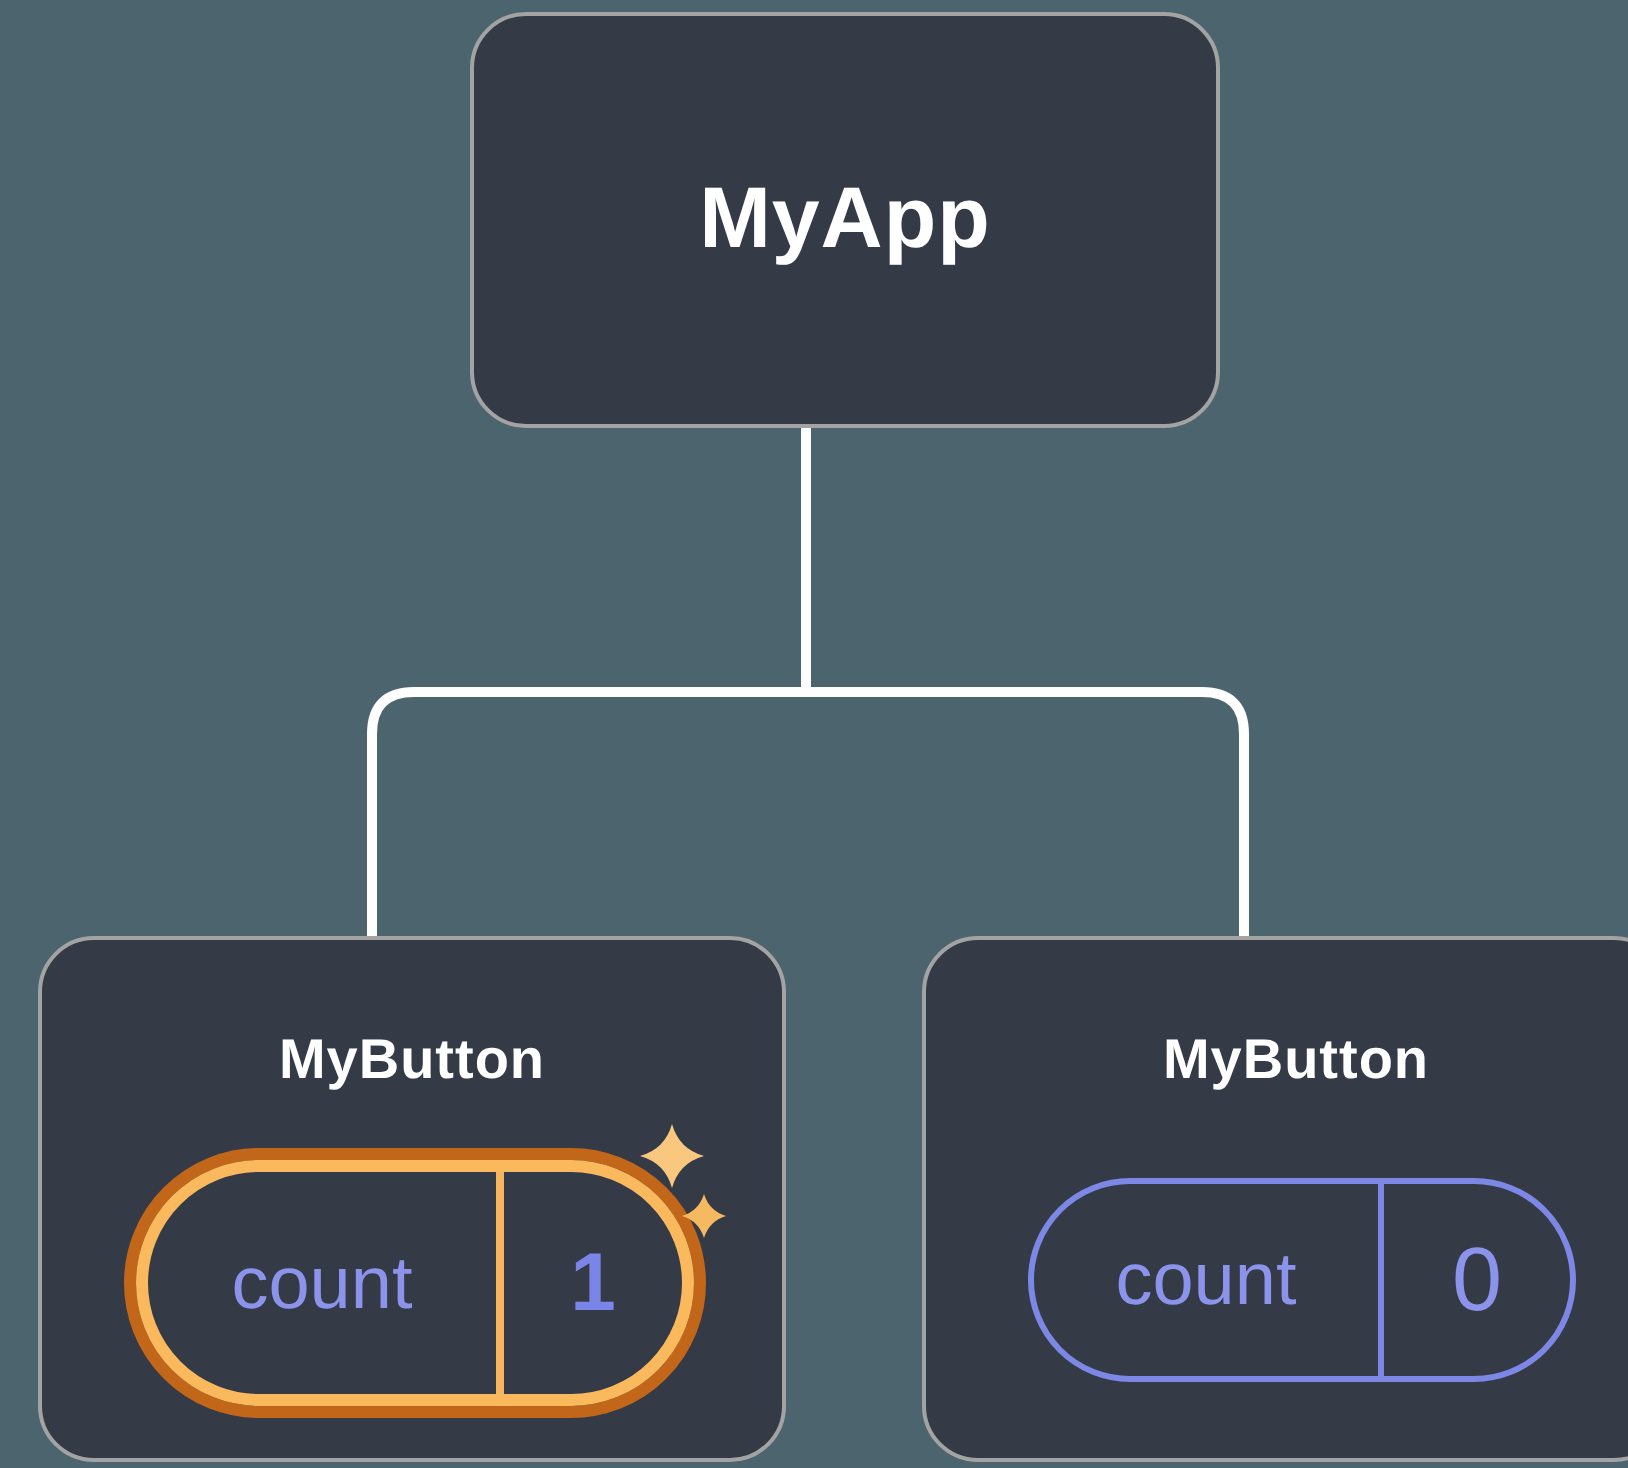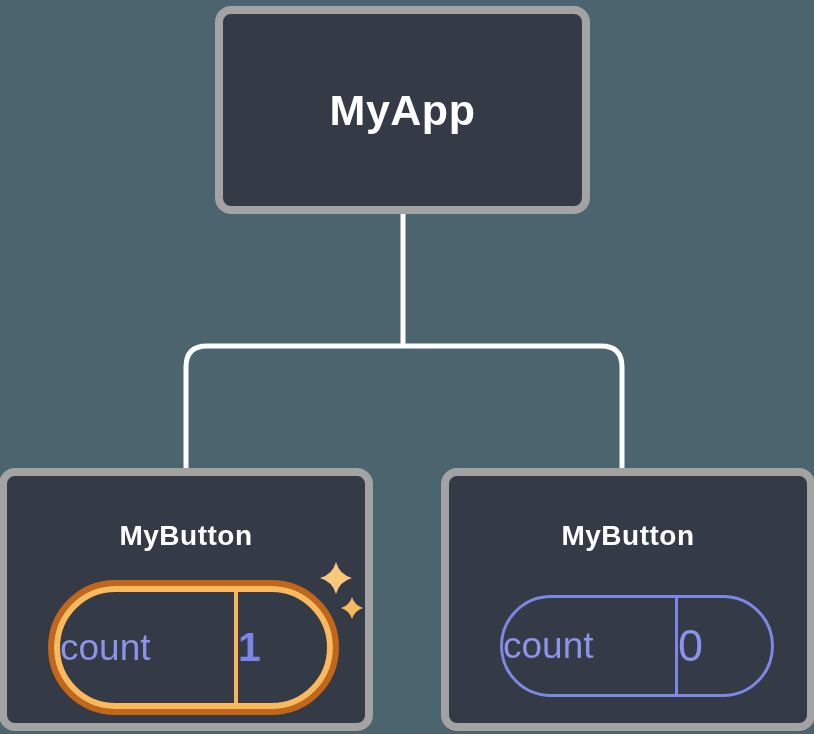--- a/index.html
+++ b/index.html
@@ -12,24 +12,25 @@
     font-family: "Liberation Sans", sans-serif;
   }
   .connector-svg {
     position: absolute;
     inset: 0;
     z-index: 0;
   }
   .node {
     position: absolute;
     background: #343A46;
-    border: 8px solid #a3a3a3;
-    border-radius: 16px;
+    border: 2px solid #a3a3a3;
+    border-radius: 28px;
     box-sizing: border-box;
     z-index: 1;
+    margin-left: 20px;
   }
   .node-root  { left: 215px; top: 6px;   width: 375px; height: 208px; }
   .node-left  { left: -1px;  top: 468px; width: 374px; height: 263px; }
   .node-right { left: 441px; top: 468px; width: 374px; height: 263px; }
 
   .node-title {
     position: absolute;
     left: 0; right: 0;
     text-align: center;
     color: #FFFFFF;
@@ -87,20 +88,21 @@
   .pill-plain .pill-cell-key { width: 172px; }
   .pill-plain .pill-divider {
     width: 3px;
     background: #7D87E6;
     flex: none;
   }
 
   .pill-cell {
     display: flex;
     align-items: center;
+    justify-content: center;
   }
   .pill-cell-value { flex: 1; }
 
   .state-key {
     font-size: 37px;
     font-weight: 400;
     color: #8B93EB;
   }
   .state-value {
     font-size: 45px;

